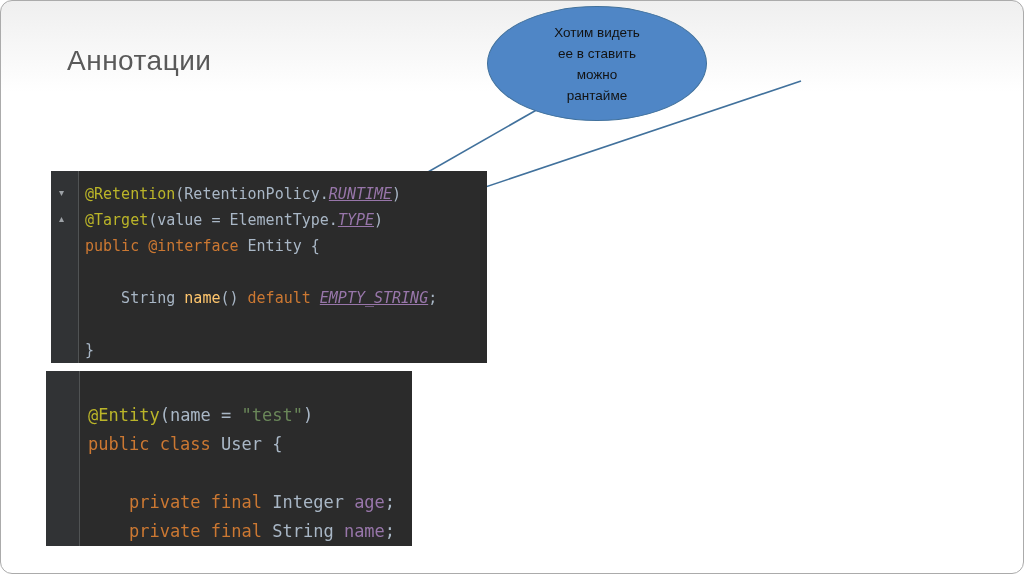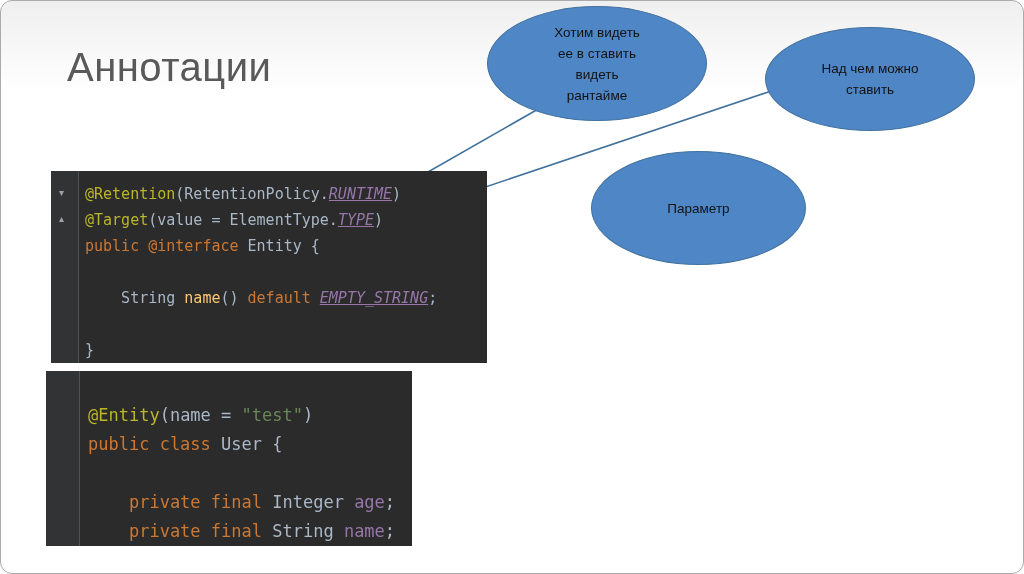--- a/index.html
+++ b/index.html
@@ -11,21 +11,21 @@
     width: 1024px; height: 574px;
     font-family: "Liberation Sans", sans-serif;
     border: 1px solid #ababab;
     border-radius: 12px;
     background: linear-gradient(180deg, #efefef 0%, #ffffff 16%, #ffffff 100%);
     overflow: hidden;
   }
 
   .title {
     position: absolute; left: 66px; top: 44px;
-    font-size: 40px; font-weight: 400;
+    font-size: 28px; font-weight: 400;
     color: var(--title-gray, #595959);
     letter-spacing: 0.5px;
   }
 
   .arrows { position: absolute; left: 0; top: 0; width: 1024px; height: 574px; }
 
   .callout {
     position: absolute;
     background: var(--accent-blue, #4f86c6);
     border: 1px solid var(--arrow, #41719c);
@@ -90,32 +90,25 @@
         <path d="M0,0 L9,3.5 L0,7 Z" fill="#41719c"></path>
       </marker>
     </defs>
     <line x1="560" y1="95" x2="392" y2="191" stroke="#41719c" stroke-width="1.6" marker-end="url(#ah)"></line>
     <line x1="800" y1="80" x2="401" y2="214" stroke="#41719c" stroke-width="1.6" marker-end="url(#ah)"></line>
   </svg>
 
   <div class="callout" id="callout-runtime">
     <div>Хотим видеть</div>
     <div>ее в ставить</div>
-    <div>видеть</div>
+    <div>можно</div>
     <div>рантайме</div>
   </div>
 
-  <div class="callout" id="callout-target">
-    <div>Над чем можно</div>
-    <div>ставить</div>
-  </div>
 
-  <div class="callout" id="callout-param">
-    <div>Параметр</div>
-  </div>
 
   <div class="code-block" id="code1">
     <div class="gutter">
       <span class="gutter-icon" style="top:17px">▾</span>
       <span class="gutter-icon" style="top:43px">▴</span>
     </div>
     <div class="code"><div class="code-line"><span class="tok-ann">@Retention</span><span class="tok-plain">(RetentionPolicy.</span><span class="tok-const">RUNTIME</span><span class="tok-plain">)</span></div><div class="code-line"><span class="tok-ann">@Target</span><span class="tok-plain">(value = ElementType.</span><span class="tok-const">TYPE</span><span class="tok-plain">)</span></div><div class="code-line"><span class="tok-kw">public @interface </span><span class="tok-plain">Entity {</span></div><div class="code-line"> </div><div class="code-line"><span class="tok-plain">    String </span><span class="tok-method">name</span><span class="tok-plain">() </span><span class="tok-kw">default </span><span class="tok-const">EMPTY_STRING</span><span class="tok-plain">;</span></div><div class="code-line"> </div><div class="code-line"><span class="tok-plain">}</span></div></div>
   </div>
 
   <div class="code-block" id="code2">

